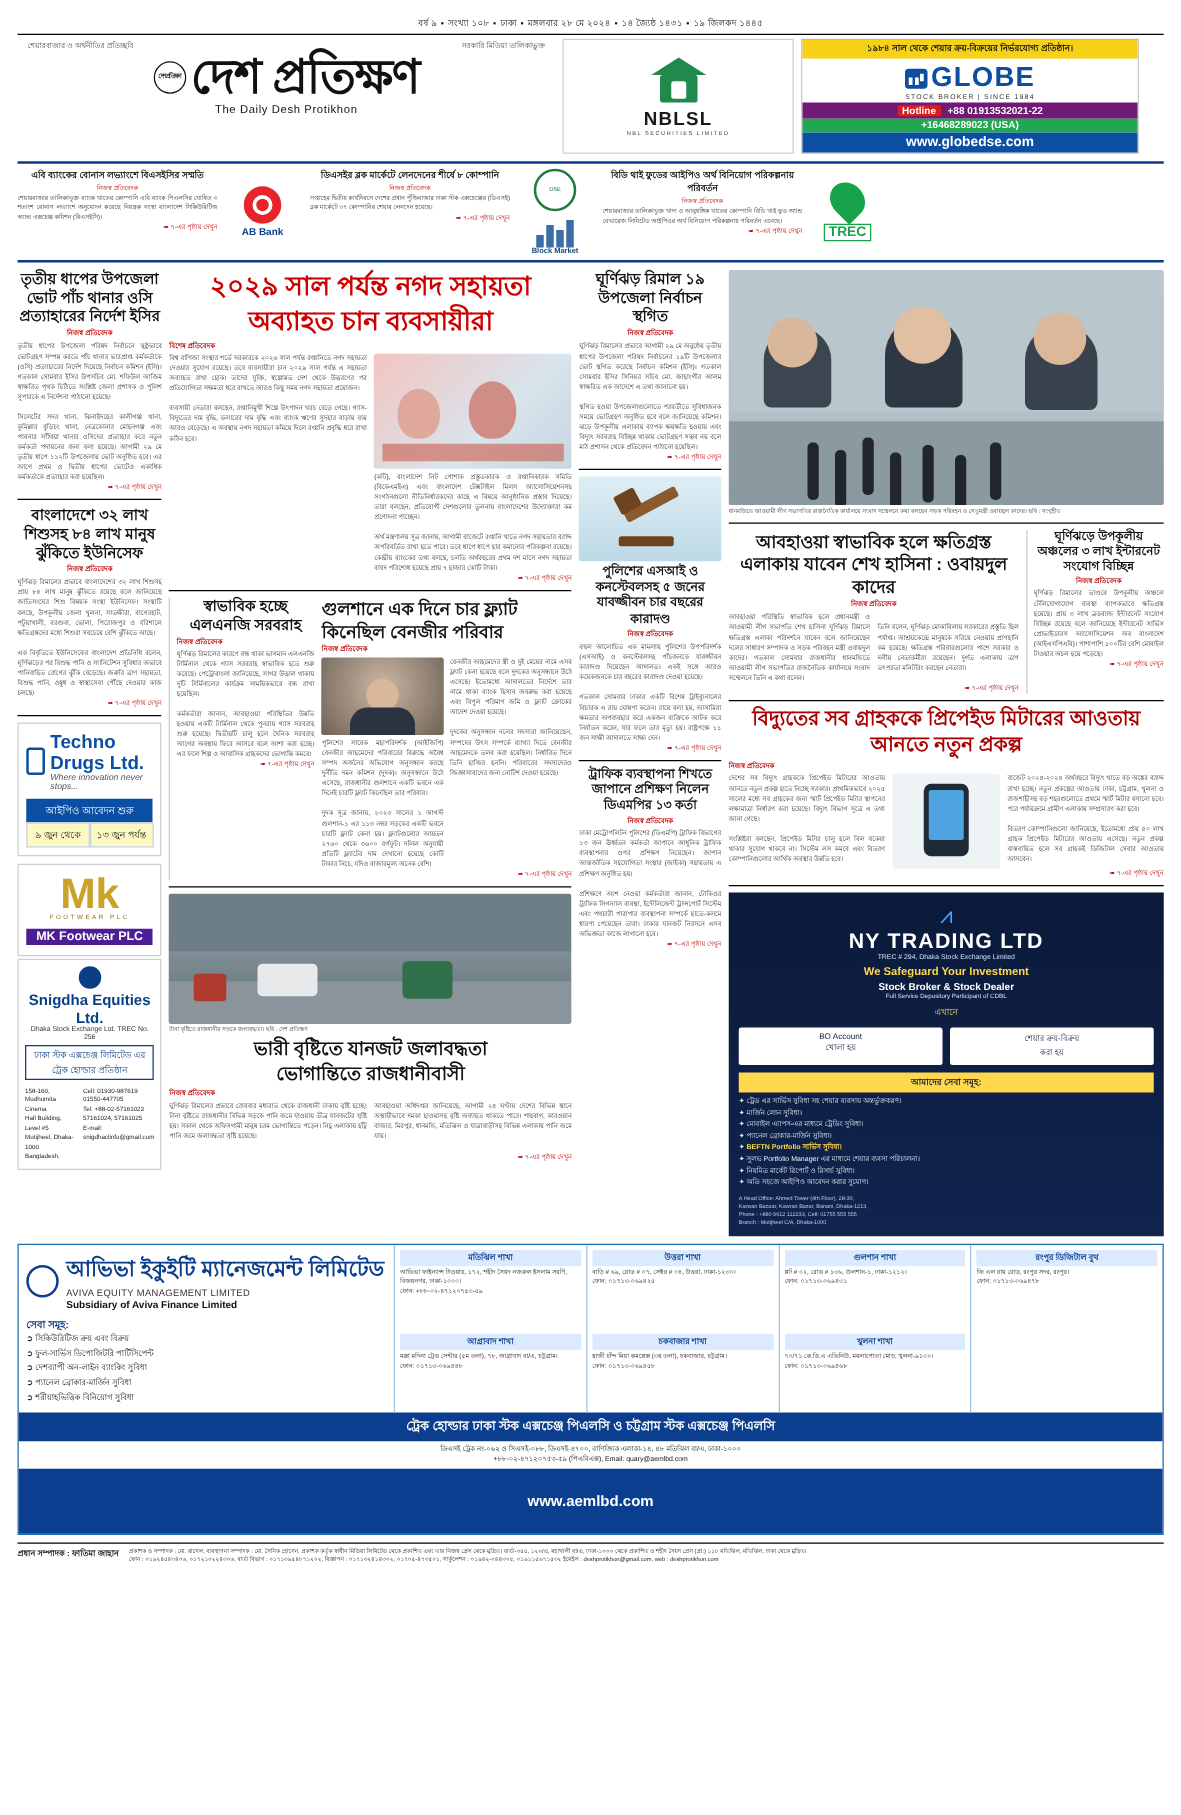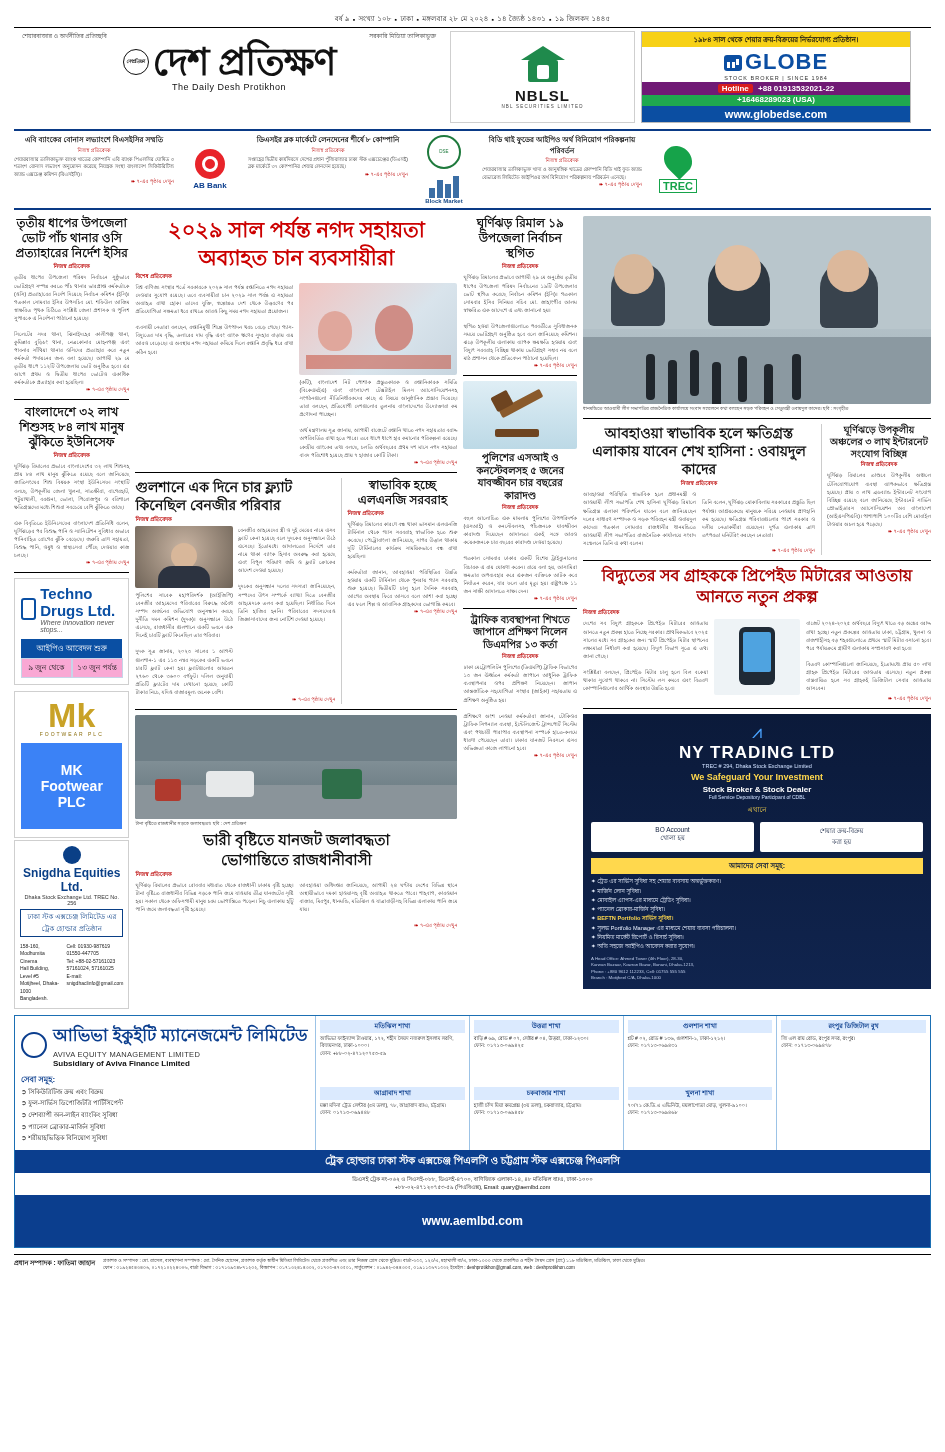--- a/index.html
+++ b/index.html
@@ -98,25 +98,25 @@
 
   .sep { border-top:1px solid #000; margin:5px 0; }
 
   
   .ad-box { border:1px solid #cfcfcf; }
   .techno { padding:6px; }
   .techno-name{font-size:15px;font-weight:bold;color:#0a4fa3;}
   .techno-tag{font-size:7px;color:#555;font-style:italic;}
   .techno-bar{background:#0a4fa3;color:#fff;font-size:8px;text-align:center;padding:3px;margin-top:6px;}
   .techno-dates{display:flex;}
-  .techno-dates div{flex:1;background:#f9a8d4;font-size:7.5px;text-align:center;padding:3px;border:1px solid #c7d4e8;}
+  .techno-dates div{flex:1;background:#fef9c3;font-size:7.5px;text-align:center;padding:3px;border:1px solid #c7d4e8;}
   .mk { text-align:center; padding:8px 6px; }
   .mk-m { font-size:34px; font-weight:bold; color:#c9a227; line-height:.9; }
   .mk-sub{font-size:5px;color:#8a6d0b;letter-spacing:2px;}
-  .mk-bar{background:#3b82f6;color:#fff;font-size:14px;font-weight:bold;padding:19px;margin-top:6px;}
+  .mk-bar{background:#4c1d95;color:#fff;font-size:10px;font-weight:bold;padding:1px;margin-top:6px;}
   .snig{padding:5px;}
   .snig-name{font-size:12px;font-weight:bold;color:#0a3f86;text-align:center;}
   .snig-sub{font-size:5.5px;text-align:center;color:#333;}
   .snig-bn{font-size:7px;text-align:center;color:#0a3f86;border:1px solid #0a3f86;margin:3px auto;padding:1px 3px;display:inline-block;}
   .snig-addr{font-size:5px;line-height:1.5;color:#222;}
 
   .ny { background:linear-gradient(180deg,#0b1a3a,#10244e); color:#fff; padding:8px; }
   .ny-name{font-size:17px;font-weight:bold;letter-spacing:1px;text-align:center;}
   .ny-trec{font-size:5.5px;text-align:center;color:#cfe0ff;}
   .ny-safe{font-size:9px;text-align:center;color:#ffd84d;font-weight:bold;margin:3px 0;}
@@ -345,48 +345,48 @@
 
 অর্থ মন্ত্রণালয় সূত্র জানায়, আগামী বাজেটে রপ্তানি খাতে নগদ সহায়তার বরাদ্দ অপরিবর্তিত রাখা হতে পারে। তবে ধাপে ধাপে হার কমানোর পরিকল্পনা রয়েছে। কেন্দ্রীয় ব্যাংকের তথ্য বলছে, চলতি অর্থবছরের প্রথম দশ মাসে নগদ সহায়তা বাবদ পরিশোধ হয়েছে প্রায় ৭ হাজার কোটি টাকা।</div>
           </div>
         </div>
         <div class="more">➠ ৭-এর পৃষ্ঠায় দেখুন</div>
       </div>
 
       <div class="sep"></div>
 
       <div class="row" style="gap:6px;">
+        <div style="width:116px;border-left:1px solid #ccc;padding-left:5px;">
+          <div class="hl-small">স্বাভাবিক হচ্ছে এলএনজি সরবরাহ</div>
+          <div class="byline">নিজস্ব প্রতিবেদক</div>
+          <div class="tiny" style="white-space:pre-wrap">ঘূর্ণিঝড় রিমালের কারণে বন্ধ থাকা ভাসমান এলএনজি টার্মিনাল থেকে গ্যাস সরবরাহ স্বাভাবিক হতে শুরু করেছে। পেট্রোবাংলা জানিয়েছে, সাগর উত্তাল থাকায় দুটি টার্মিনালের কার্যক্রম সাময়িকভাবে বন্ধ রাখা হয়েছিল।
+
+কর্মকর্তারা জানান, আবহাওয়া পরিস্থিতির উন্নতি হওয়ায় একটি টার্মিনাল থেকে পুনরায় গ্যাস সরবরাহ শুরু হয়েছে। দ্বিতীয়টি চালু হলে দৈনিক সরবরাহ আগের অবস্থায় ফিরে আসবে বলে আশা করা হচ্ছে। এর ফলে শিল্প ও আবাসিক গ্রাহকদের ভোগান্তি কমবে।</div>
+          <div class="more">➠ ৭-এর পৃষ্ঠায় দেখুন</div>
+        </div>
+
         <div style="width:200px;">
           <div class="hl-med">গুলশানে এক দিনে চার ফ্ল্যাট কিনেছিল বেনজীর পরিবার</div>
           <div class="byline">নিজস্ব প্রতিবেদক</div>
           <div class="row" style="gap:5px;">
             <div style="flex:1;">
               <div class="photo" style="height:62px;margin-bottom:3px;background:radial-gradient(circle at 50% 38%,#cbb6a4,#6e6357);border-radius:2px;position:relative;">
                 <div style="position:absolute;left:50%;top:28%;transform:translateX(-50%);width:26px;height:26px;border-radius:50%;background:#d8b79a;"></div>
                 <div style="position:absolute;left:50%;bottom:0;transform:translateX(-50%);width:52px;height:22px;border-radius:14px 14px 0 0;background:#2c3340;"></div>
               </div>
               <div class="tiny" style="white-space:pre-wrap">পুলিশের সাবেক মহাপরিদর্শক (আইজিপি) বেনজীর আহমেদের পরিবারের বিরুদ্ধে অবৈধ সম্পদ অর্জনের অভিযোগ অনুসন্ধান করছে দুর্নীতি দমন কমিশন (দুদক)। অনুসন্ধানে উঠে এসেছে, রাজধানীর গুলশানে একটি ভবনে এক দিনেই চারটি ফ্ল্যাট কিনেছিল তার পরিবার।
 
 দুদক সূত্র জানায়, ২০২৩ সালের ১ আগস্ট গুলশান-১ এর ১১৩ নম্বর সড়কের একটি ভবনে চারটি ফ্ল্যাট কেনা হয়। ফ্ল্যাটগুলোর আয়তন ২৭৬০ থেকে ৩৬০০ বর্গফুট। দলিল অনুযায়ী প্রতিটি ফ্ল্যাটের দাম দেখানো হয়েছে কোটি টাকার নিচে, যদিও বাজারমূল্য অনেক বেশি।</div>
             </div>
             <div style="flex:1;">
               <div class="tiny" style="white-space:pre-wrap">বেনজীর আহমেদের স্ত্রী ও দুই মেয়ের নামে এসব ফ্ল্যাট কেনা হয়েছে বলে দুদকের অনুসন্ধানে উঠে এসেছে। ইতোমধ্যে আদালতের নির্দেশে তার নামে থাকা ব্যাংক হিসাব অবরুদ্ধ করা হয়েছে এবং বিপুল পরিমাণ জমি ও ফ্ল্যাট ক্রোকের আদেশ দেওয়া হয়েছে।
 
 দুদকের অনুসন্ধান দলের সদস্যরা জানিয়েছেন, সম্পদের উৎস সম্পর্কে ব্যাখ্যা দিতে বেনজীর আহমেদকে তলব করা হয়েছিল। নির্ধারিত দিনে তিনি হাজির হননি। পরিবারের সদস্যদেরও জিজ্ঞাসাবাদের জন্য নোটিশ দেওয়া হয়েছে।</div>
             </div>
           </div>
-          <div class="more">➠ ৭-এর পৃষ্ঠায় দেখুন</div>
-        </div>
-
-        <div style="width:116px;border-left:1px solid #ccc;padding-left:5px;">
-          <div class="hl-small">স্বাভাবিক হচ্ছে এলএনজি সরবরাহ</div>
-          <div class="byline">নিজস্ব প্রতিবেদক</div>
-          <div class="tiny" style="white-space:pre-wrap">ঘূর্ণিঝড় রিমালের কারণে বন্ধ থাকা ভাসমান এলএনজি টার্মিনাল থেকে গ্যাস সরবরাহ স্বাভাবিক হতে শুরু করেছে। পেট্রোবাংলা জানিয়েছে, সাগর উত্তাল থাকায় দুটি টার্মিনালের কার্যক্রম সাময়িকভাবে বন্ধ রাখা হয়েছিল।
-
-কর্মকর্তারা জানান, আবহাওয়া পরিস্থিতির উন্নতি হওয়ায় একটি টার্মিনাল থেকে পুনরায় গ্যাস সরবরাহ শুরু হয়েছে। দ্বিতীয়টি চালু হলে দৈনিক সরবরাহ আগের অবস্থায় ফিরে আসবে বলে আশা করা হচ্ছে। এর ফলে শিল্প ও আবাসিক গ্রাহকদের ভোগান্তি কমবে।</div>
           <div class="more">➠ ৭-এর পৃষ্ঠায় দেখুন</div>
         </div>
       </div>
 
       <div class="sep"></div>
 
       <div>
         <div class="photo" style="height:104px;background:linear-gradient(180deg,#9aa7ad,#5f7078);border-radius:2px;position:relative;overflow:hidden;">
           <div style="position:absolute;left:0;bottom:0;width:100%;height:34px;background:#8a949a;"></div>
           <div style="position:absolute;left:22%;bottom:22px;width:48px;height:26px;background:#e7e9ea;border-radius:4px;"></div>

